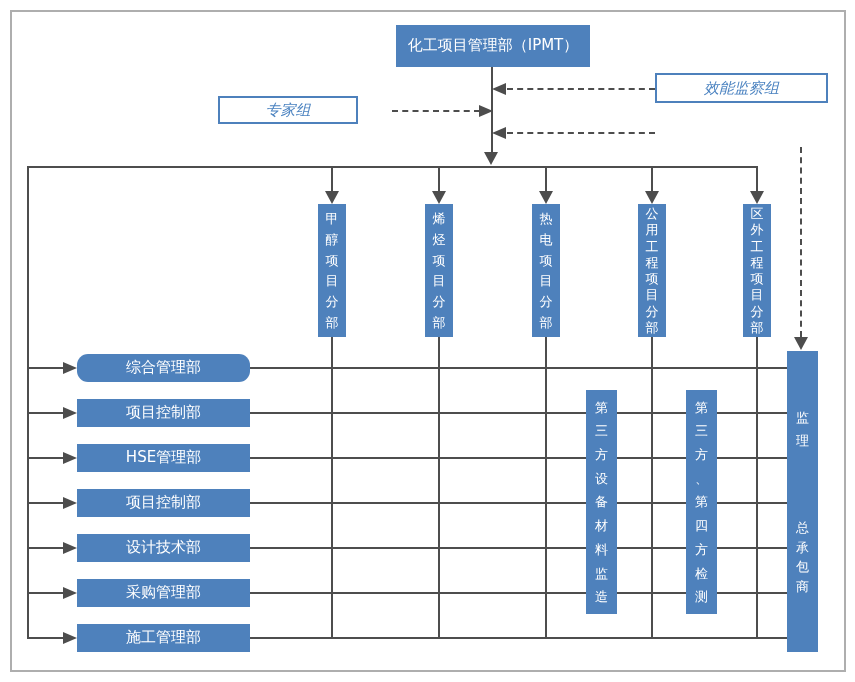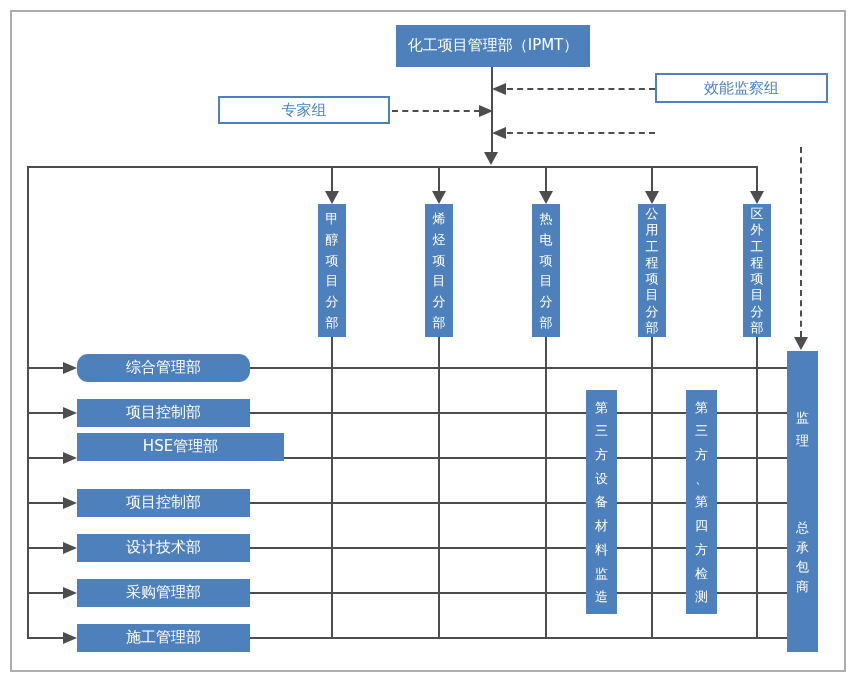--- a/index.html
+++ b/index.html
@@ -32,20 +32,21 @@
     position: absolute;
     background: #ffffff;
     border: 2px solid #4e81bc;
     color: #4a82c0;
     display: flex;
     align-items: center;
     justify-content: center;
     text-align: center;
     font-size: 15px;
     box-sizing: border-box;
+    font-style: italic;
   }
   .hline { position: absolute; height: 2px; background: #4d4d4d; }
   .vline { position: absolute; width: 2px; background: #4d4d4d; }
   .hdash { position: absolute; height: 0; border-top: 2px dashed #4d4d4d; }
   .vdash { position: absolute; width: 0; border-left: 2px dashed #4d4d4d; }
   .arr { position: absolute; width: 0; height: 0; }
   .arr.right { border-top: 6px solid transparent; border-bottom: 6px solid transparent; border-left: 14px solid #4d4d4d; }
   .arr.left  { border-top: 6px solid transparent; border-bottom: 6px solid transparent; border-right: 14px solid #4d4d4d; }
   .arr.down  { border-left: 7px solid transparent; border-right: 7px solid transparent; border-top: 13px solid #4d4d4d; }
   .vtext {
@@ -82,21 +83,21 @@
   <div class="arr down" style="left:484px; top:152px;"></div>
   <div class="box-blue" style="left:396px; top:25px; width:194px; height:42px;">
     <div class="ipmt-text">
       <span>化工项目管理部</span>
       <span>（IPMT）</span>
     </div>
   </div>
 
   <div class="hdash" style="left:392px; top:110px; width:88px;"></div>
   <div class="arr right" style="left:479px; top:105px;"></div>
-  <div class="box-white" style="left:218px; top:96px; width:172px; height:28px;justify-content:center;">
+  <div class="box-white" style="left:218px; top:96px; width:140px; height:28px;justify-content:center;">
     <span>专家组</span>
   </div>
 
   <div class="hdash" style="left:507px; top:88px; width:148px;"></div>
   <div class="arr left" style="left:492px; top:83px;"></div>
   <div class="box-white" style="left:655px; top:73px; width:173px; height:30px;">
     <span>效能监察组</span>
   </div>
 
   <div class="hdash" style="left:507px; top:132px; width:148px;"></div>
@@ -155,21 +156,21 @@
   <div class="hline" style="left:27px; top:637px; width:37px;"></div>
   <div class="arr right" style="left:63px; top:632px;"></div>
   <div class="hline" style="left:250px; top:637px; width:537px;"></div>
 
   <div class="box-blue" style="left:77px; top:354px; width:173px; height:28px;border-radius:11px;">
     <span>综合管理部</span>
   </div>
   <div class="box-blue" style="left:77px; top:399px; width:173px; height:28px;">
     <span>项目控制部</span>
   </div>
-  <div class="box-blue" style="left:77px; top:433px; width:207px; height:28px;align-items:center;">
+  <div class="box-blue" style="left:77px; top:444px; width:173px; height:28px;align-items:center;">
     <span>HSE管理部</span>
   </div>
   <div class="box-blue" style="left:77px; top:489px; width:173px; height:28px;">
     <span>项目控制部</span>
   </div>
   <div class="box-blue" style="left:77px; top:534px; width:173px; height:28px;">
     <span>设计技术部</span>
   </div>
   <div class="box-blue" style="left:77px; top:579px; width:173px; height:28px;">
     <span>采购管理部</span>

